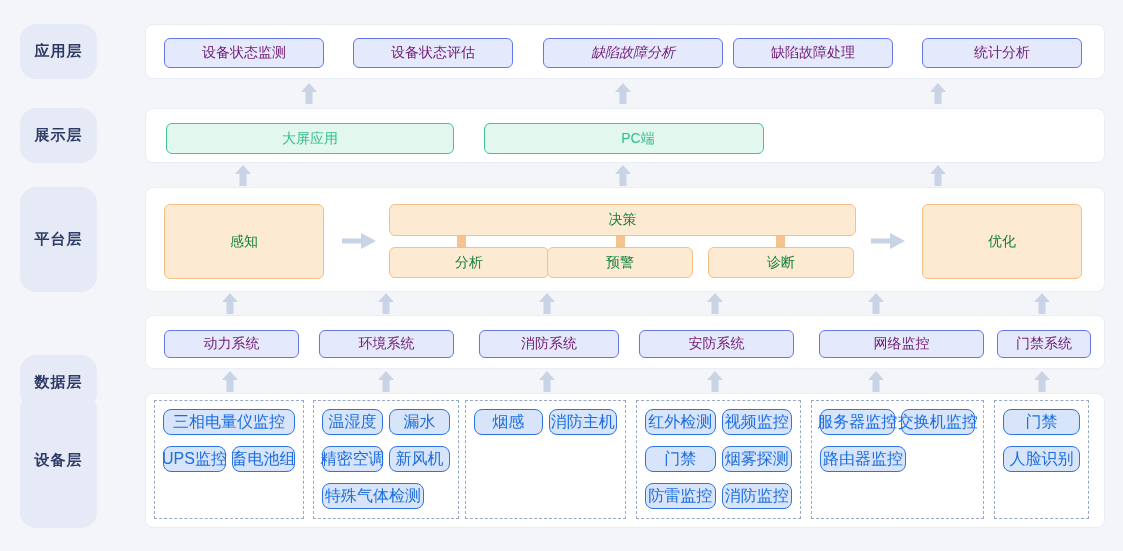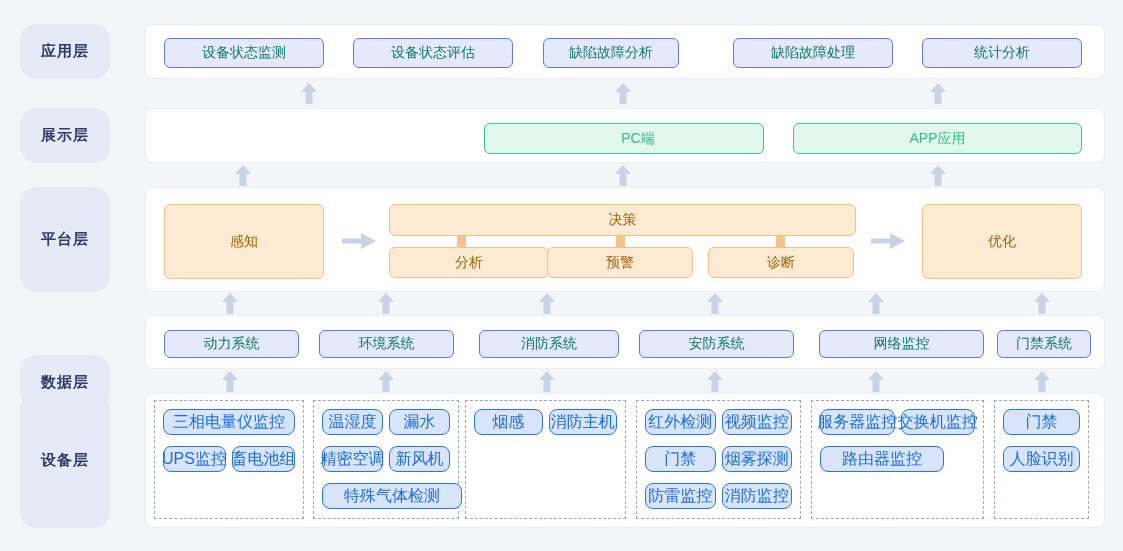--- a/index.html
+++ b/index.html
@@ -2,63 +2,63 @@
 <html><head>
 <meta charset="utf-8">
 <style>
   html,body{margin:0;padding:0;background:#F3F5F9;}
   .canvas{
     position:relative;width:1123px;height:551px;background:#F3F5F9;
     font-family:"Liberation Sans","DejaVu Sans",sans-serif;overflow:hidden;
   }
   
   .layer-label{
-    position:absolute;left:20px;width:90px;background:#E5EAF6;border-radius:16px;
+    position:absolute;left:20px;width:77px;background:#E5EAF6;border-radius:16px;
     display:flex;align-items:center;justify-content:center;
     color:#2E3B66;font-size:15px;font-weight:600;letter-spacing:1px;
   }
   
   .row{
     position:absolute;left:145px;width:960px;background:#FFFFFF;
     border:1px solid #E9EEF6;border-radius:8px;box-sizing:border-box;
   }
   
   .btn-indigo{
     position:absolute;height:30px;box-sizing:border-box;
     background:#E4E9FB;border:1.5px solid #6577EC;border-radius:6px;
-    color:#0f766e;font-size:14px;display:flex;align-items:center;justify-content:center;
+    color:#701a75;font-size:14px;display:flex;align-items:center;justify-content:center;
     white-space:nowrap;
   }
   .btn-data{height:28px;}
   
   .box-green{
     position:absolute;height:31px;box-sizing:border-box;
     background:#E2F8EE;border:1.5px solid #3CC690;border-radius:6px;
     color:#2FBE8B;font-size:14px;display:flex;align-items:center;justify-content:center;
   }
   
   .box-orange{
     position:absolute;box-sizing:border-box;
     background:#FCEAD3;border:1.5px solid #F6BF86;border-radius:6px;
-    color:#a16207;font-size:14px;display:flex;align-items:center;justify-content:center;
+    color:#15803d;font-size:14px;display:flex;align-items:center;justify-content:center;
   }
   .connector{position:absolute;width:9px;height:12px;background:#F6C38E;}
   
   .dgroup{
     position:absolute;top:6px;height:119px;box-sizing:border-box;
     border:1px dashed #98A8C2;background:#FFFFFF;padding:8px;
   }
   .drow{display:flex;gap:6px;margin-bottom:11px;}
   .dbtn{
     flex:1;height:26px;box-sizing:border-box;min-width:56px;
     background:#D8E4F9;border:1.5px solid #2D73E5;border-radius:8px;
     color:#1C6EE0;font-size:16px;display:flex;align-items:center;justify-content:center;
     white-space:nowrap;padding:0 3px;
   }
-  .dbtn.auto{flex:0 0 auto;padding:0 21px;}
+  .dbtn.auto{flex:0 0 auto;padding:0 2px;}
   
   .arrow-up{position:absolute;width:16px;height:21px;}
   .arrow-right{position:absolute;width:34px;height:16px;}
 </style>
 </head>
 <body>
 
 <svg width="0" height="0" style="position:absolute">
   <defs>
     <symbol id="up" viewBox="0 0 16 21">
@@ -74,38 +74,38 @@
 
   <div class="layer-label" style="top:24px;height:55px;">应用层</div>
   <div class="layer-label" style="top:187px;height:105px;">平台层</div>
   <div class="layer-label" style="top:108px;height:55px;">展示层</div>
   <div class="layer-label" style="top:315px;height:54px;margin-top:40px;">数据层</div>
   <div class="layer-label" style="top:393px;height:135px;">设备层</div>
 
   <div class="row" style="top:24px;height:55px;">
     <div class="btn-indigo" style="left:18px;top:13px;width:160px;">设备状态监测</div>
     <div class="btn-indigo" style="left:207px;top:13px;width:160px;">设备状态评估</div>
-    <div class="btn-indigo" style="left:397px;top:13px;width:136px;">缺陷故障分析</div>
+    <div class="btn-indigo" style="left:397px;top:13px;width:180px;font-style:italic;">缺陷故障分析</div>
     <div class="btn-indigo" style="left:587px;top:13px;width:160px;">缺陷故障处理</div>
     <div class="btn-indigo" style="left:776px;top:13px;width:160px;">统计分析</div>
   </div>
 
   <svg class="arrow-up" style="left:301px;top:83px;">
       <use href="#up"></use>
     </svg>
   <svg class="arrow-up" style="left:615px;top:83px;">
       <use href="#up"></use>
     </svg>
   <svg class="arrow-up" style="left:930px;top:83px;">
       <use href="#up"></use>
     </svg>
 
   <div class="row" style="top:108px;height:55px;">
+    <div class="box-green" style="left:20px;top:14px;width:288px;">大屏应用</div>
     <div class="box-green" style="left:338px;top:14px;width:280px;padding-left:28px;">PC端</div>
-    <div class="box-green" style="left:647px;top:14px;width:289px;">APP应用</div>
   </div>
 
   <svg class="arrow-up" style="left:235px;top:165px;">
       <use href="#up"></use>
     </svg>
   <svg class="arrow-up" style="left:615px;top:165px;">
       <use href="#up"></use>
     </svg>
   <svg class="arrow-up" style="left:930px;top:165px;">
       <use href="#up"></use>

